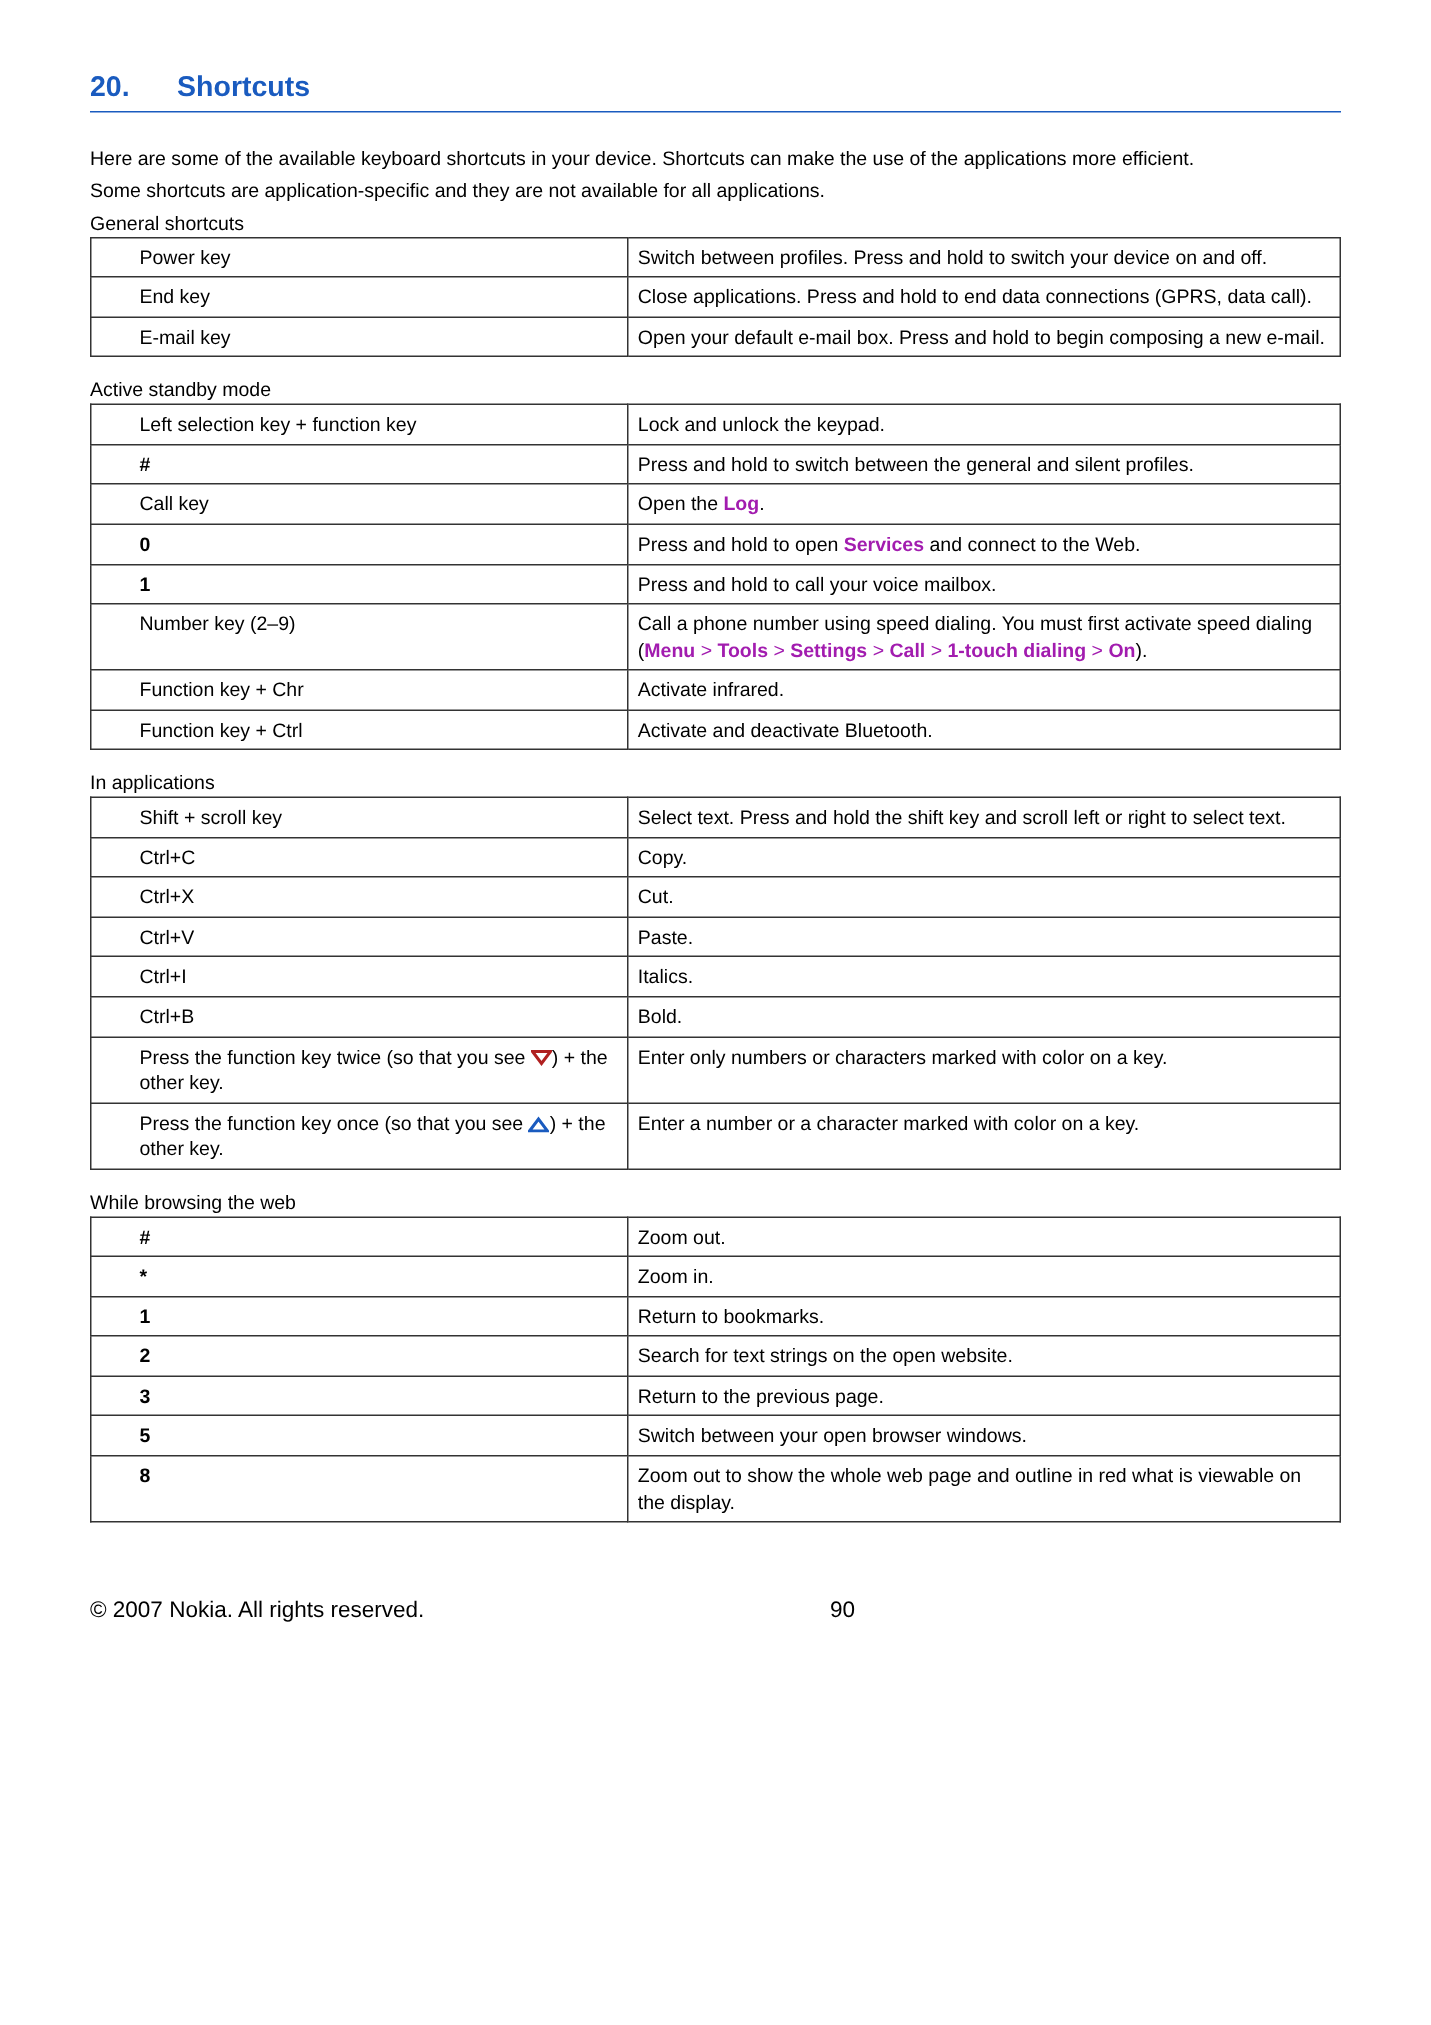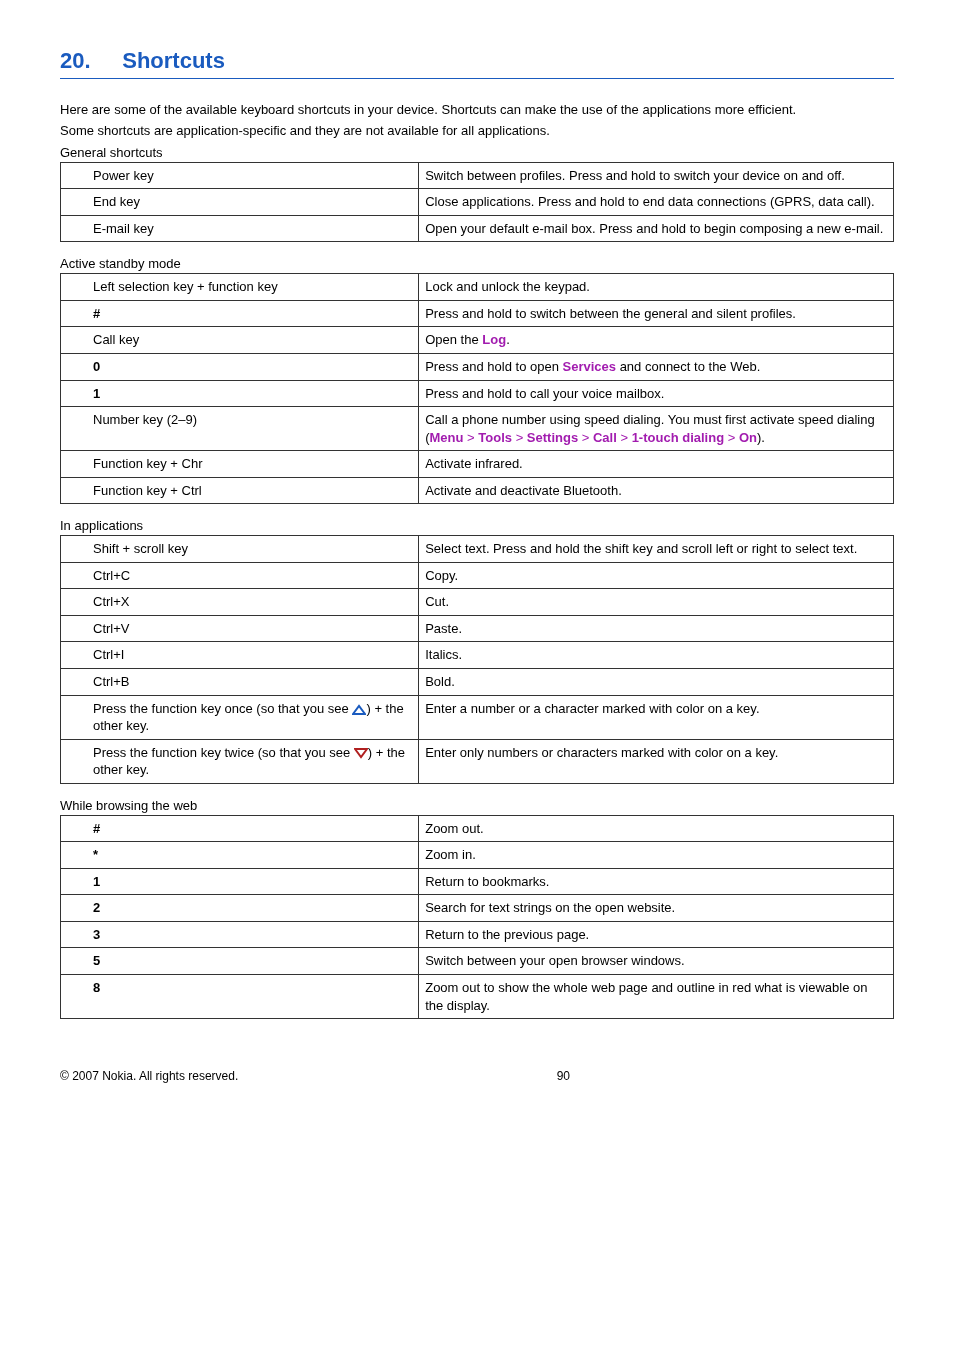--- a/index.html
+++ b/index.html
@@ -6,21 +6,21 @@
   body {
     font-family: Arial, Helvetica, sans-serif;
     font-size: 13px;
     color: #000;
     background: #fff;
     width: 954px;
     padding: 48px 60px 40px 60px;
   }
   .section-number, .section-title {
     color: #1a5bbf;
-    font-size: 22px;
+    font-size: 19px;
     font-weight: 600;
     display: inline-block;
     vertical-align: baseline;
   }
   .section-number { margin-right: 28px; }
   .rule {
     border: none;
     border-top: 1.5px solid #1a5bbf;
     margin-top: 4px;
     margin-bottom: 22px;
@@ -44,21 +44,21 @@
   .bold { font-weight: bold; }
   .icon {
     display: inline-block;
     width: 14px; height: 11px;
     vertical-align: middle;
     position: relative;
   }
   .arrow-up svg, .arrow-down svg { display: block; }
   .footer {
     margin-top: 50px;
-    font-size: 12px;
+    font-size: 15px;
     display: flex;
     justify-content: space-between;
     width: 510px;
   }
 </style>
 </head>
 <body>
 
 <div>
   <span class="section-number">20.</span>
@@ -148,31 +148,31 @@
   </tr>
   <tr>
     <td>Ctrl+I</td>
     <td>Italics.</td>
   </tr>
   <tr>
     <td>Ctrl+B</td>
     <td>Bold.</td>
   </tr>
   <tr>
+    <td><span>Press the function key twice (so that you see </span><span class="icon arrow-down"><svg width="14" height="11" viewBox="0 0 14 11">
+              <path d="M1 1 L7 9 L13 1 Z" fill="none" stroke="#b02020" stroke-width="2"></path>
+            </svg></span><span>) + the other key.</span></td>
+    <td>Enter only numbers or characters marked with color on a key.</td>
+  </tr>
+  <tr>
     <td><span>Press the function key once (so that you see </span><span class="icon arrow-up"><svg width="14" height="11" viewBox="0 0 14 11">
               <path d="M1 10 L7 2 L13 10 Z" fill="none" stroke="#1a5bbf" stroke-width="2"></path>
             </svg></span><span>) + the other key.</span></td>
     <td>Enter a number or a character marked with color on a key.</td>
   </tr>
-  <tr>
-    <td><span>Press the function key twice (so that you see </span><span class="icon arrow-down"><svg width="14" height="11" viewBox="0 0 14 11">
-              <path d="M1 1 L7 9 L13 1 Z" fill="none" stroke="#b02020" stroke-width="2"></path>
-            </svg></span><span>) + the other key.</span></td>
-    <td>Enter only numbers or characters marked with color on a key.</td>
-  </tr>
 </tbody>
   </table>
 
 <div class="subhead">While browsing the web</div>
 <table>
   <tbody>
       <tr>
     <td class="bold">#</td>
     <td>Zoom out.</td>
   </tr>

